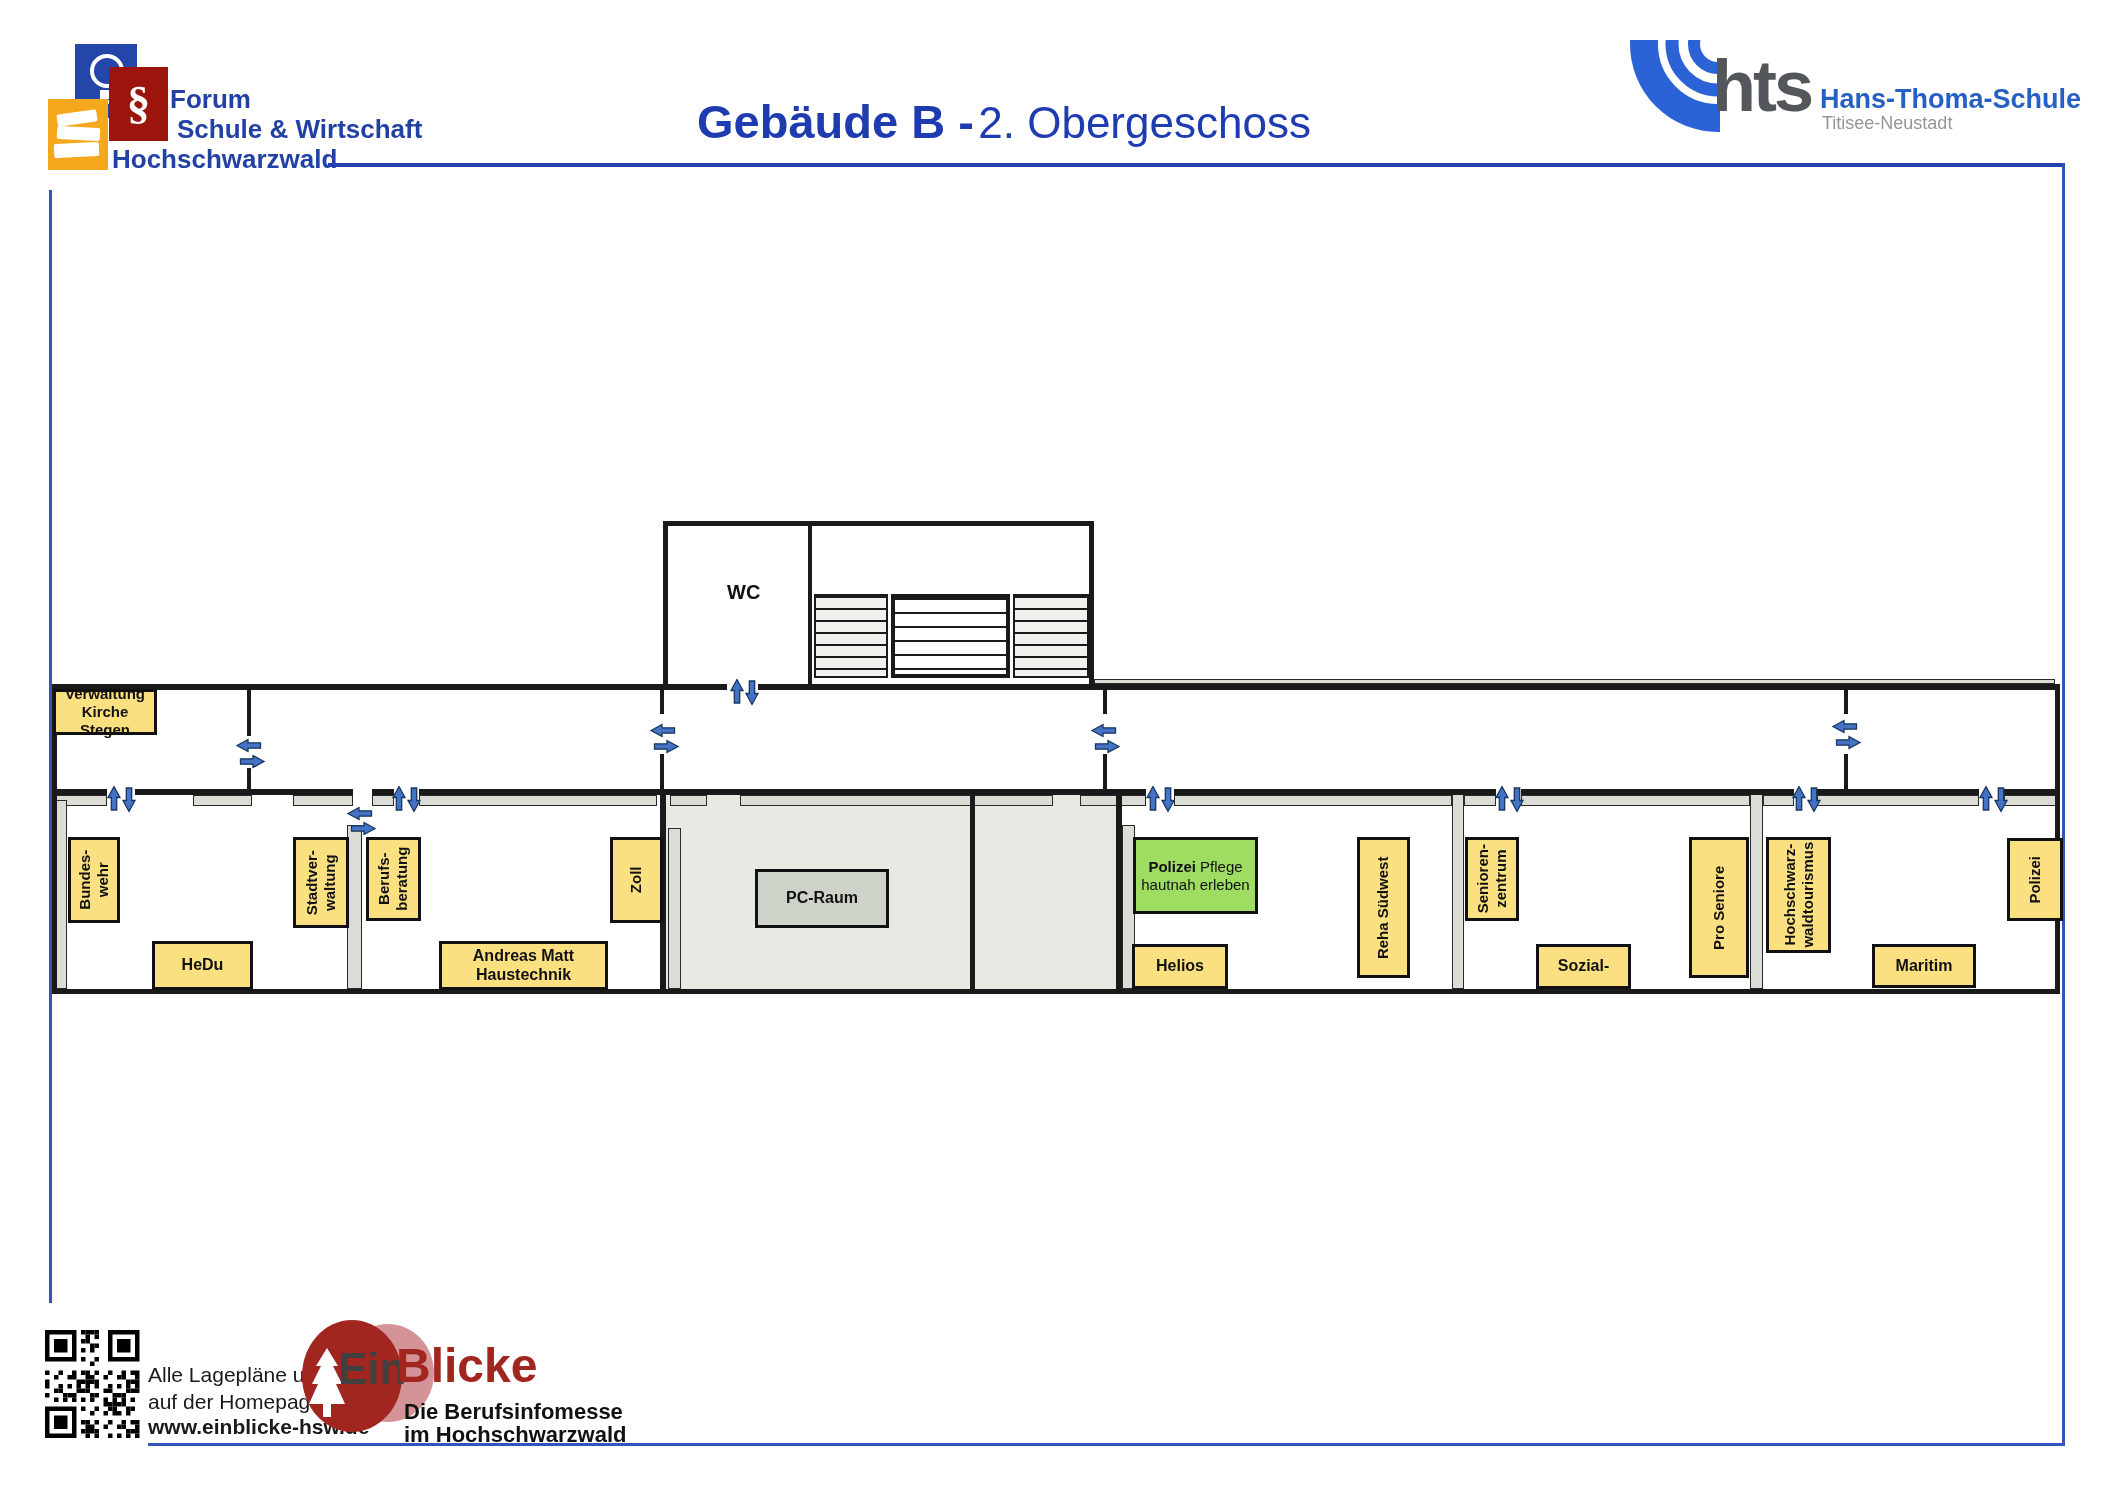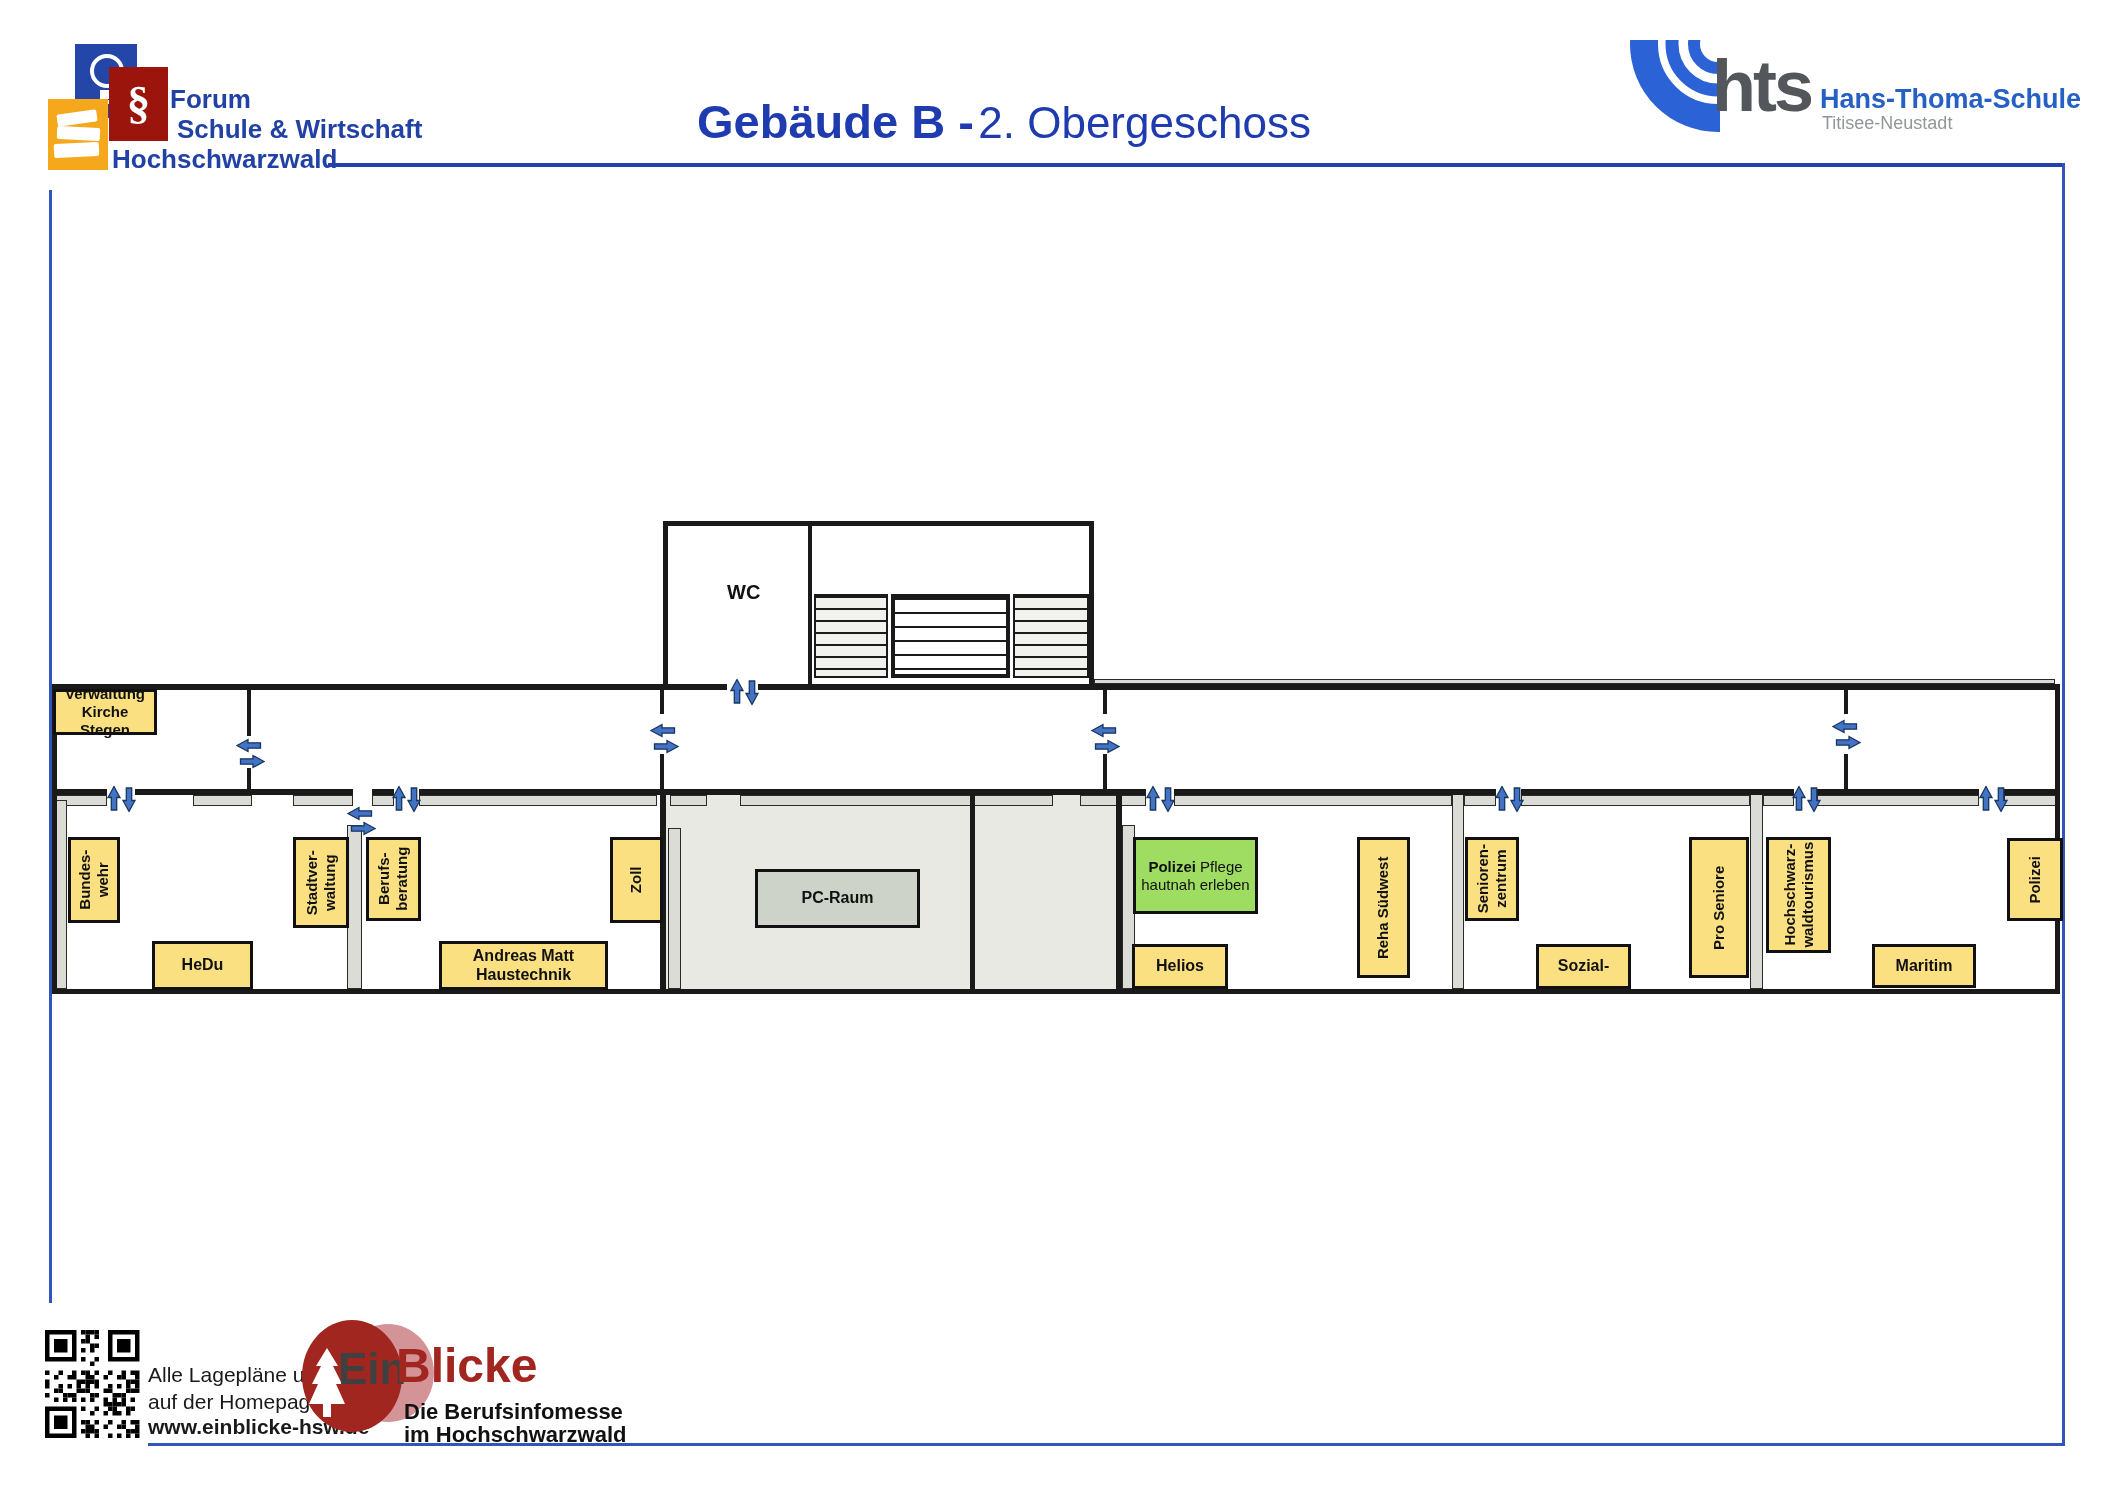--- a/index.html
+++ b/index.html
@@ -177,21 +177,21 @@
         </div>
         <div class="room-label yellow v" style="left: 366px; top: 837px; width: 55px; height: 84px;">
           <div class="inner">Berufs-<br>beratung</div>
         </div>
         <div class="room-label yellow h" style="left: 439px; top: 941px; width: 169px; height: 49px;">
           <div class="inner">Andreas Matt<br>Haustechnik</div>
         </div>
         <div class="room-label yellow v" style="left: 610px; top: 837px; width: 53px; height: 86px;">
           <div class="inner">Zoll</div>
         </div>
-        <div class="room-label grayb h" style="left: 755px; top: 869px; width: 165px; height: 59px;">
+        <div class="room-label grayb h" style="left: 755px; top: 869px; width: 134px; height: 59px;">
           <div class="inner">PC-Raum</div>
         </div>
         <div class="room-label green h" style="left: 1133px; top: 837px; width: 125px; height: 77px;">
           <div class="inner"><b>Polizei</b> Pflege<br>hautnah erleben</div>
         </div>
         <div class="room-label yellow h" style="left: 1132px; top: 944px; width: 96px; height: 45px;">
           <div class="inner">Helios</div>
         </div>
         <div class="room-label yellow v" style="left: 1357px; top: 837px; width: 53px; height: 141px;">
           <div class="inner">Reha Südwest</div>

